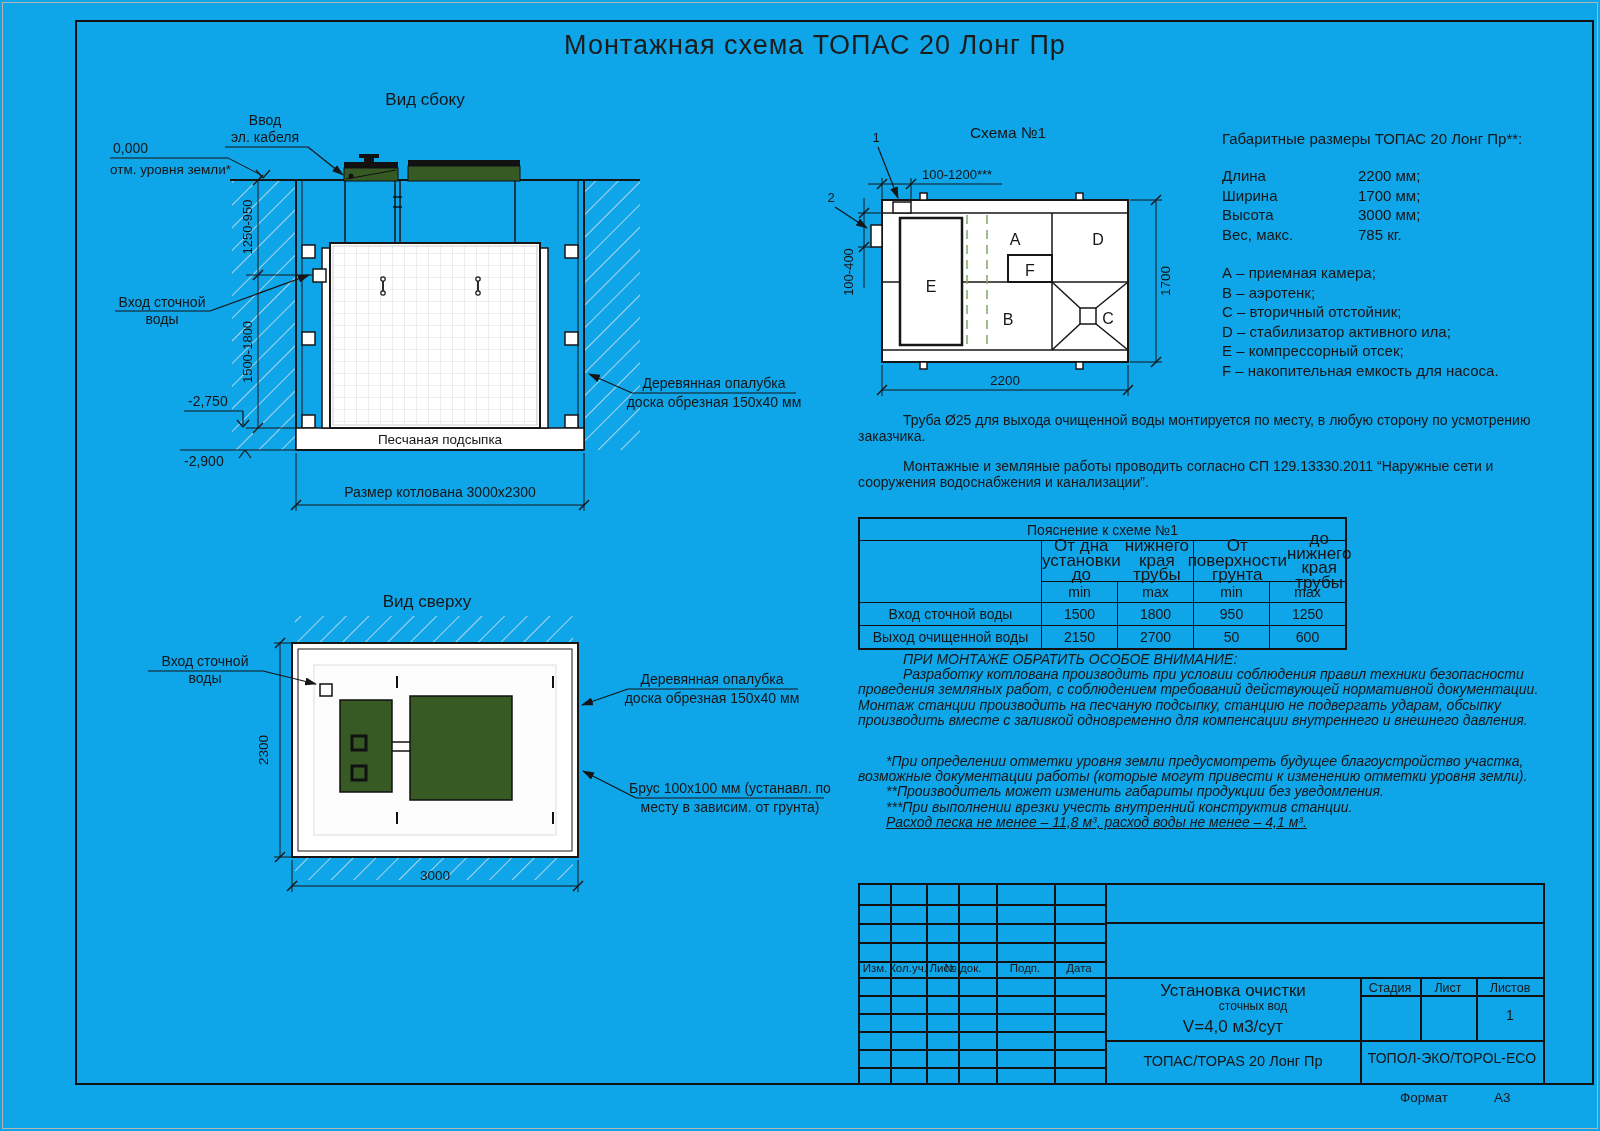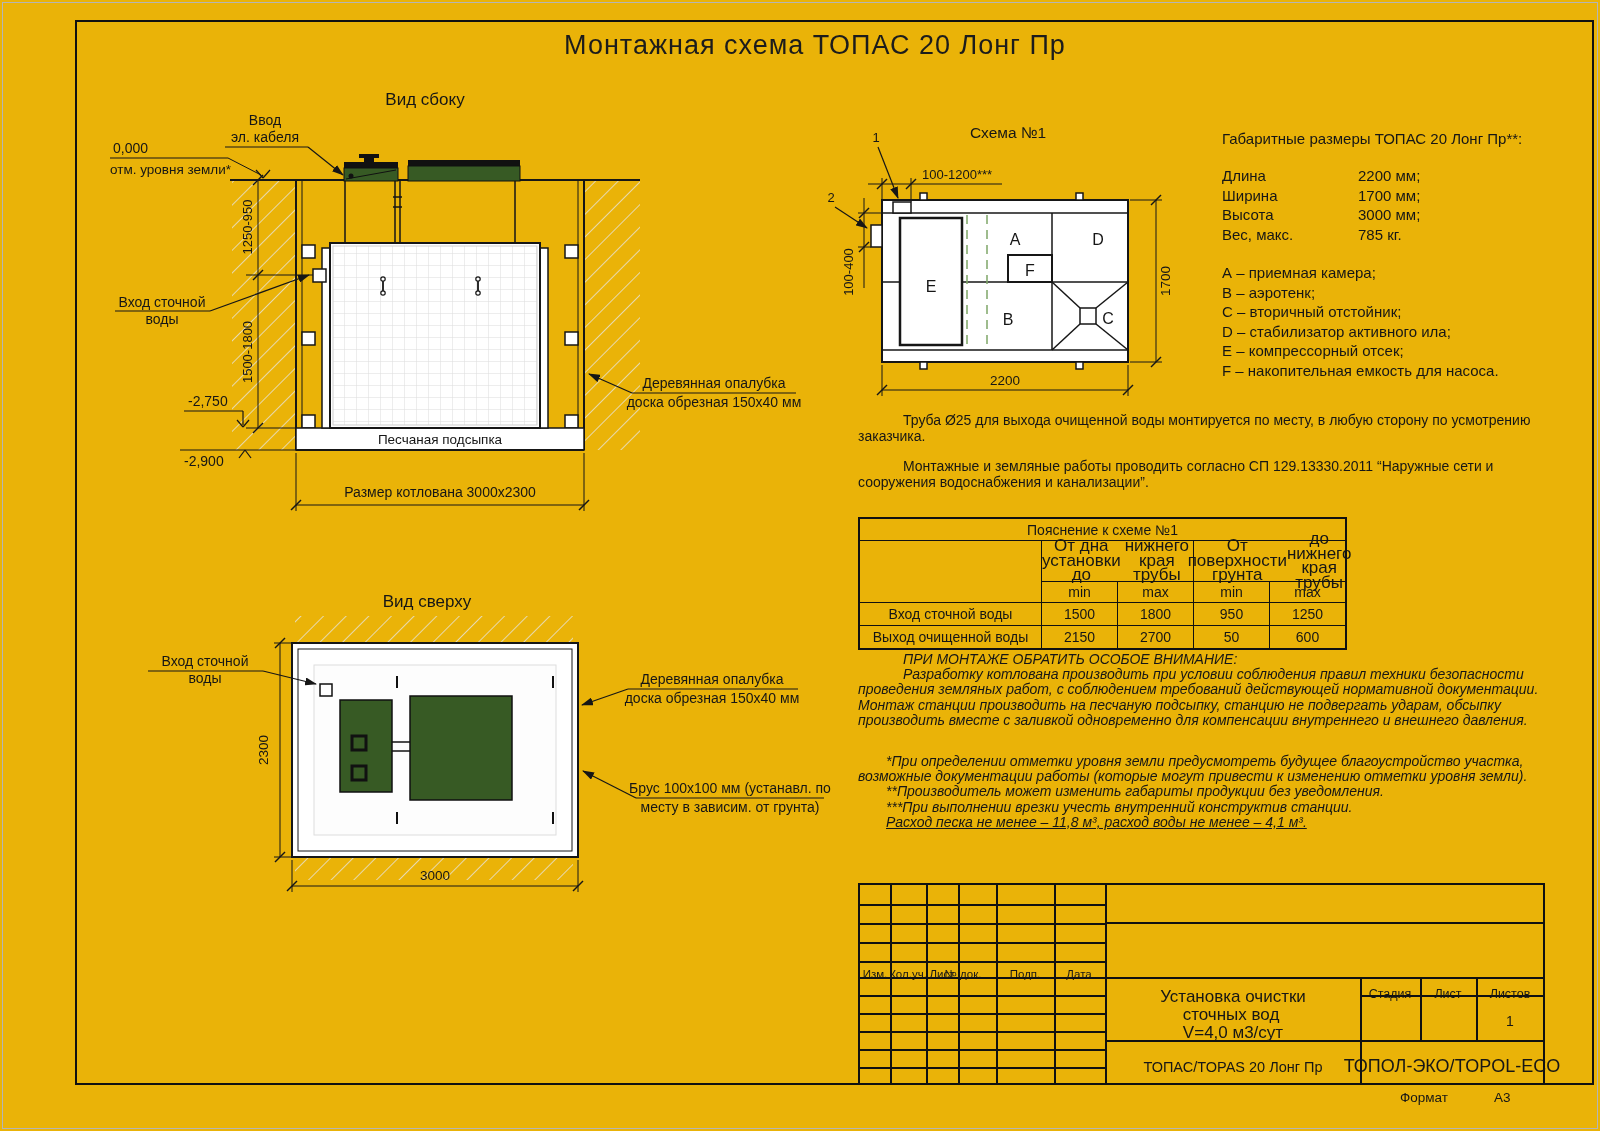--- a/index.html
+++ b/index.html
@@ -1,17 +1,17 @@
 <!DOCTYPE html>
 <html><head>
 <meta charset="utf-8">
 <style>
   html,body { margin:0; padding:0; background:#ffffff; }
   .page {
-    position:relative; width:1600px; height:1131px; background:#eab308;
+    position:relative; width:1600px; height:1131px; background:#0ea5e9;
     font-family:"Liberation Sans", sans-serif; color:#161616; overflow:hidden;
   }
   .page-border { position:absolute; inset:2px; border:1px solid #b5b5b5; pointer-events:none; }
   .frame {
     position:absolute; left:75px; top:20px; width:1519px; height:1065px;
     border:2px solid #111; box-sizing:border-box;
   }
   .drawing-title {
     position:absolute; left:815px; top:30px; transform:translateX(-50%);
     font-size:27px; letter-spacing:1px; white-space:nowrap; color:#1c1c1c;
@@ -60,21 +60,21 @@
   .att-cons span { text-decoration:underline; }
 
   
   .stamp {
     position:absolute; left:858px; top:883px; width:687px; height:202px;
     border:2px solid #111; box-sizing:border-box;
   }
   .stamp .vl, .stamp .hl { position:absolute; background:#111; }
   .stamp .vl { width:1.5px; }
   .stamp .hl { height:1.5px; }
-  .stamp .st { position:absolute; transform:translateX(-50%); white-space:nowrap;margin-top:6px; }
+  .stamp .st { position:absolute; transform:translateX(-50%); white-space:nowrap; }
   .fmt { position:absolute; top:1090px; font-size:13.5px; }
 </style>
 </head>
 <body>
 
 <div class="page">
   <div class="page-border"></div>
   <div class="frame"></div>
 
   <div class="drawing-title">Монтажная схема ТОПАС 20 Лонг Пр</div>
@@ -461,25 +461,25 @@
       <div class="hl" style="top:155px;left:245px;width:438px;height:2px"></div>
       <div class="hl" style="top:110px;left:500px;width:183px"></div>
     </div>
     <span class="st" style="left:15px;top:77px;font-size:11.5px">Изм.</span>
     <span class="st" style="left:48px;top:77px;font-size:11.5px">Кол.уч.</span>
     <span class="st" style="left:82px;top:77px;font-size:11.5px">Лист</span>
     <span class="st" style="left:103px;top:77px;font-size:11.5px">№ док.</span>
     <span class="st" style="left:165px;top:77px;font-size:11.5px">Подп.</span>
     <span class="st" style="left:219px;top:77px;font-size:11.5px">Дата</span>
     <span class="st" style="left:373px;top:96px;font-size:17px">Установка очистки</span>
-    <span class="st" style="left:371px;top:114px;font-size:17px">сточных вод</span>
+    <span class="st" style="left:393px;top:114px;font-size:12px">сточных вод</span>
     <span class="st" style="left:373px;top:132px;font-size:17px">V=4,0 м3/сут</span>
     <span class="st" style="left:530px;top:96px;font-size:12.5px">Стадия</span>
     <span class="st" style="left:588px;top:96px;font-size:12.5px">Лист</span>
     <span class="st" style="left:650px;top:96px;font-size:12.5px">Листов</span>
     <span class="st" style="left:650px;top:122px;font-size:14px">1</span>
     <span class="st" style="left:373px;top:168px;font-size:14.5px">ТОПАС/TOPAS 20 Лонг Пр</span>
-    <span class="st" style="left:592px;top:165px;font-size:18px">ТОПОЛ-ЭКО/TOPOL-ECO</span>
+    <span class="st" style="left:592px;top:165px;font-size:14px">ТОПОЛ-ЭКО/TOPOL-ECO</span>
   </div>
 
   <span class="fmt" style="left:1400px">Формат</span>
   <span class="fmt" style="left:1494px">А3</span>
 </div>
 
 </body></html>

